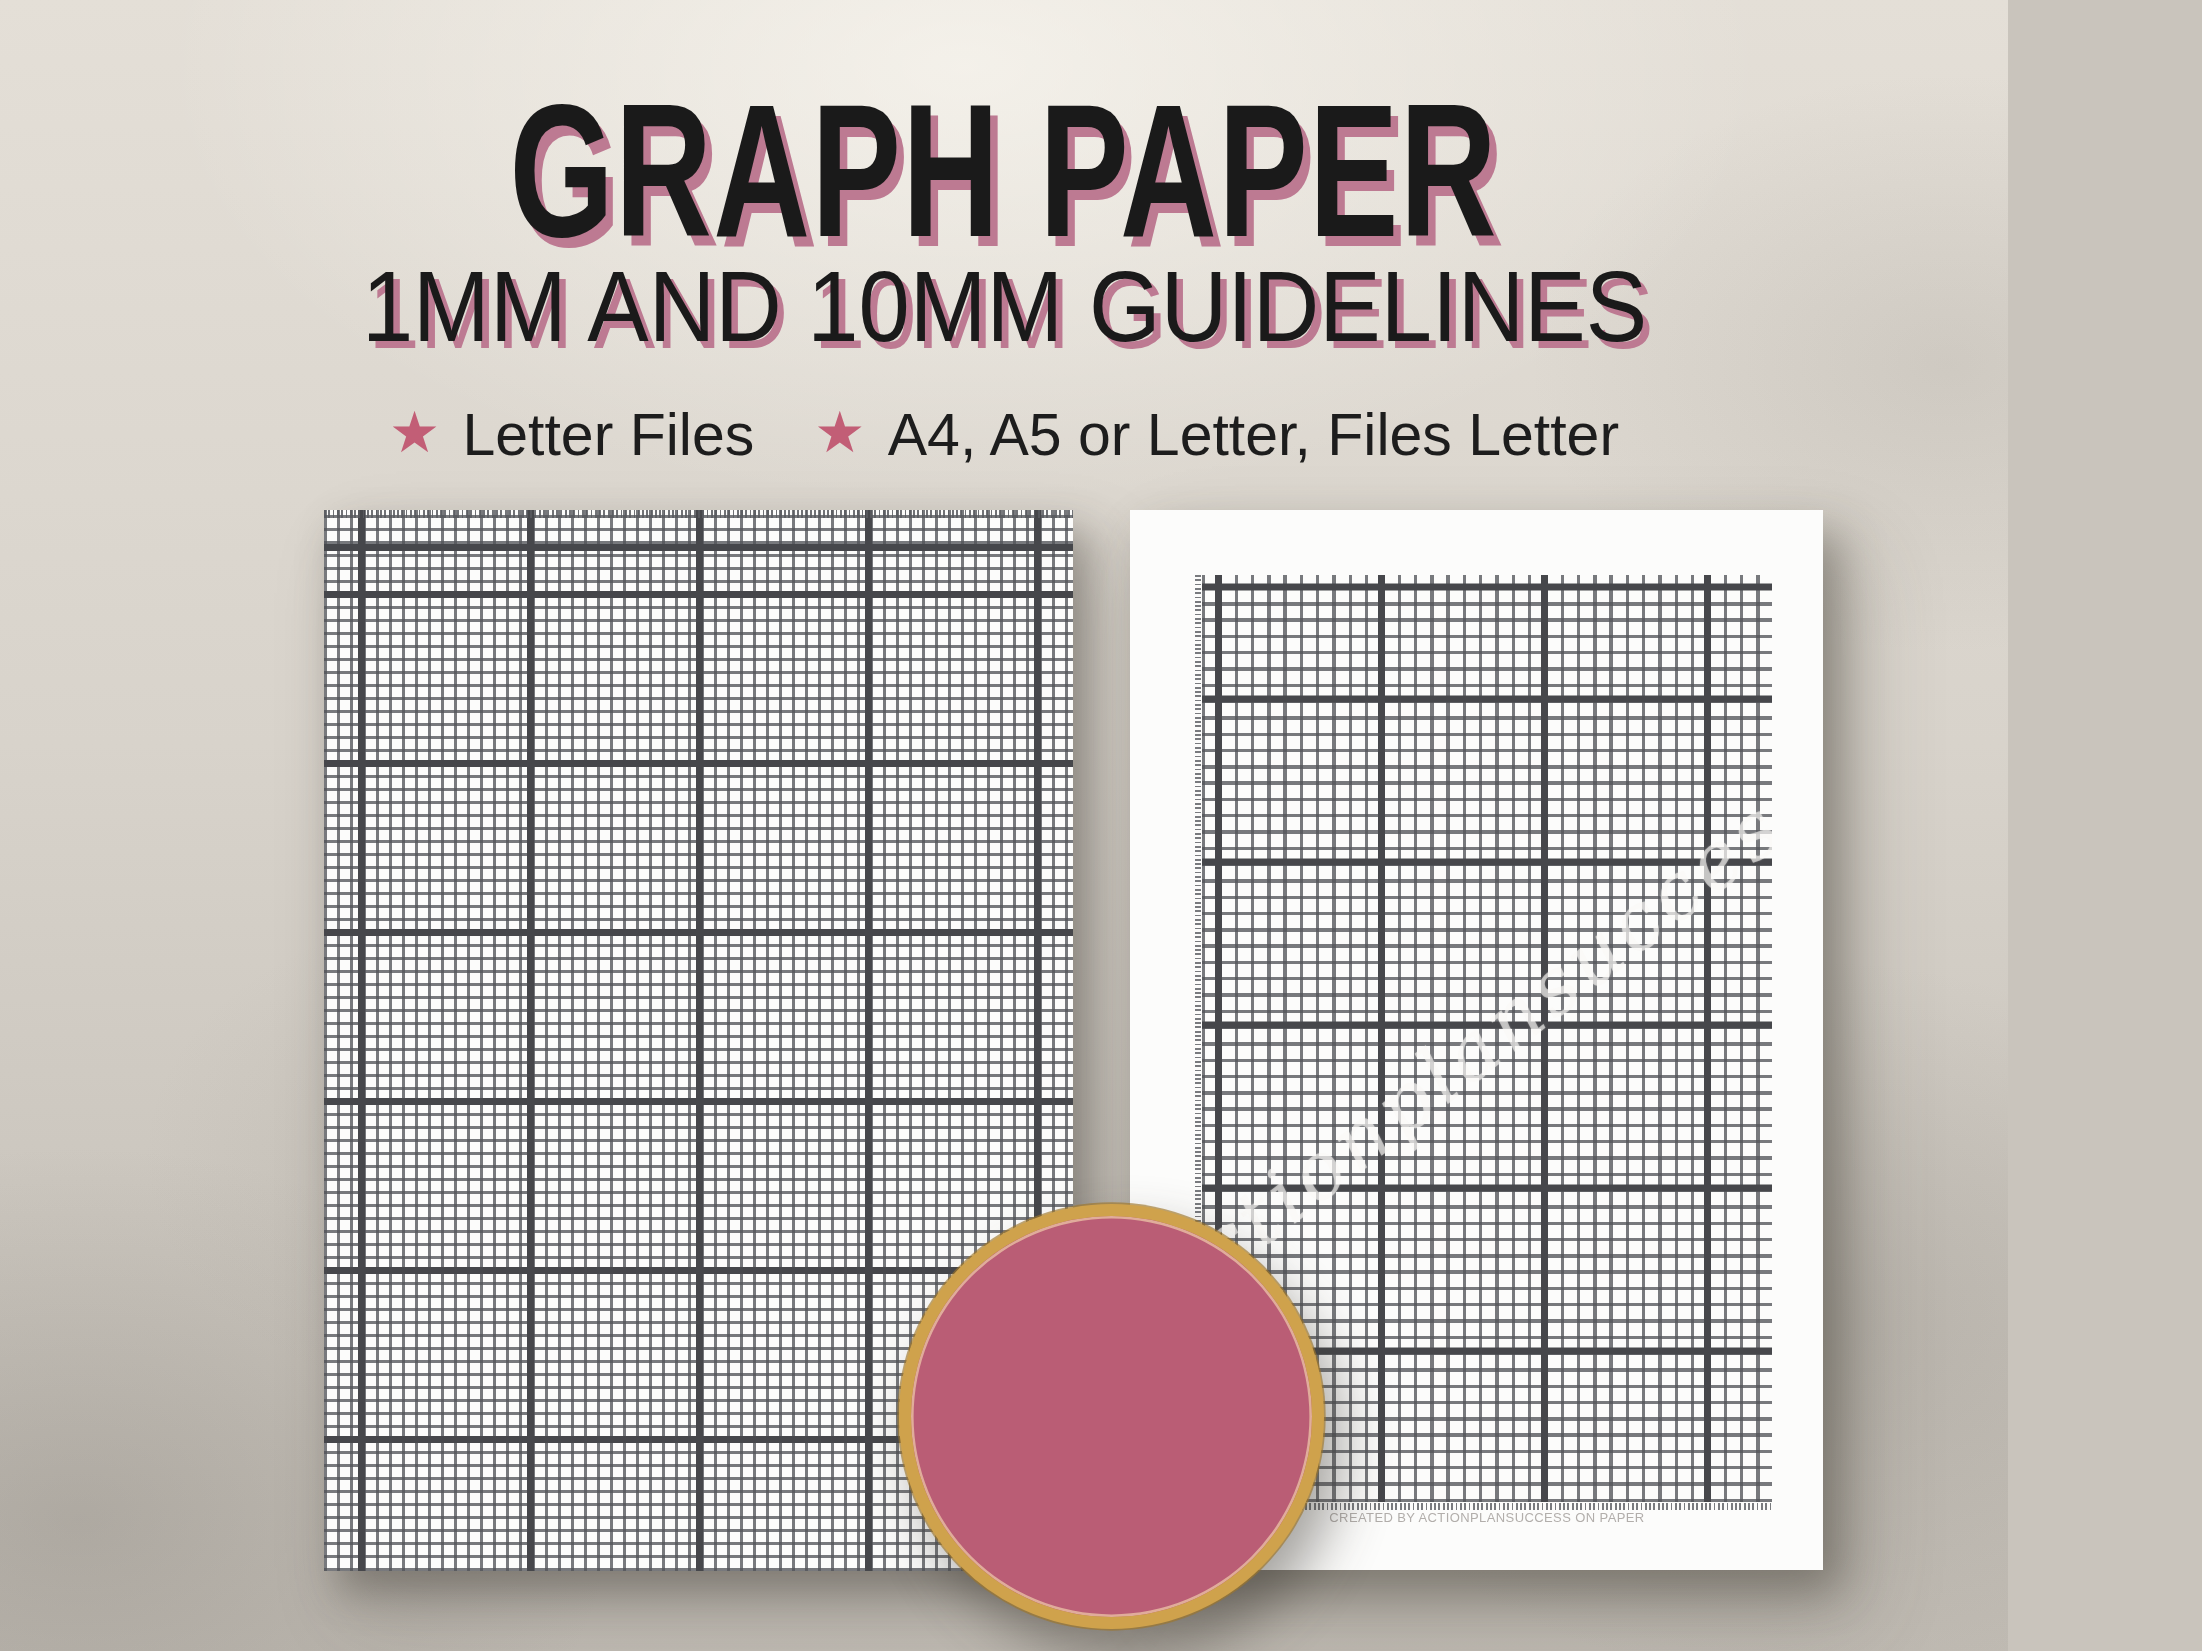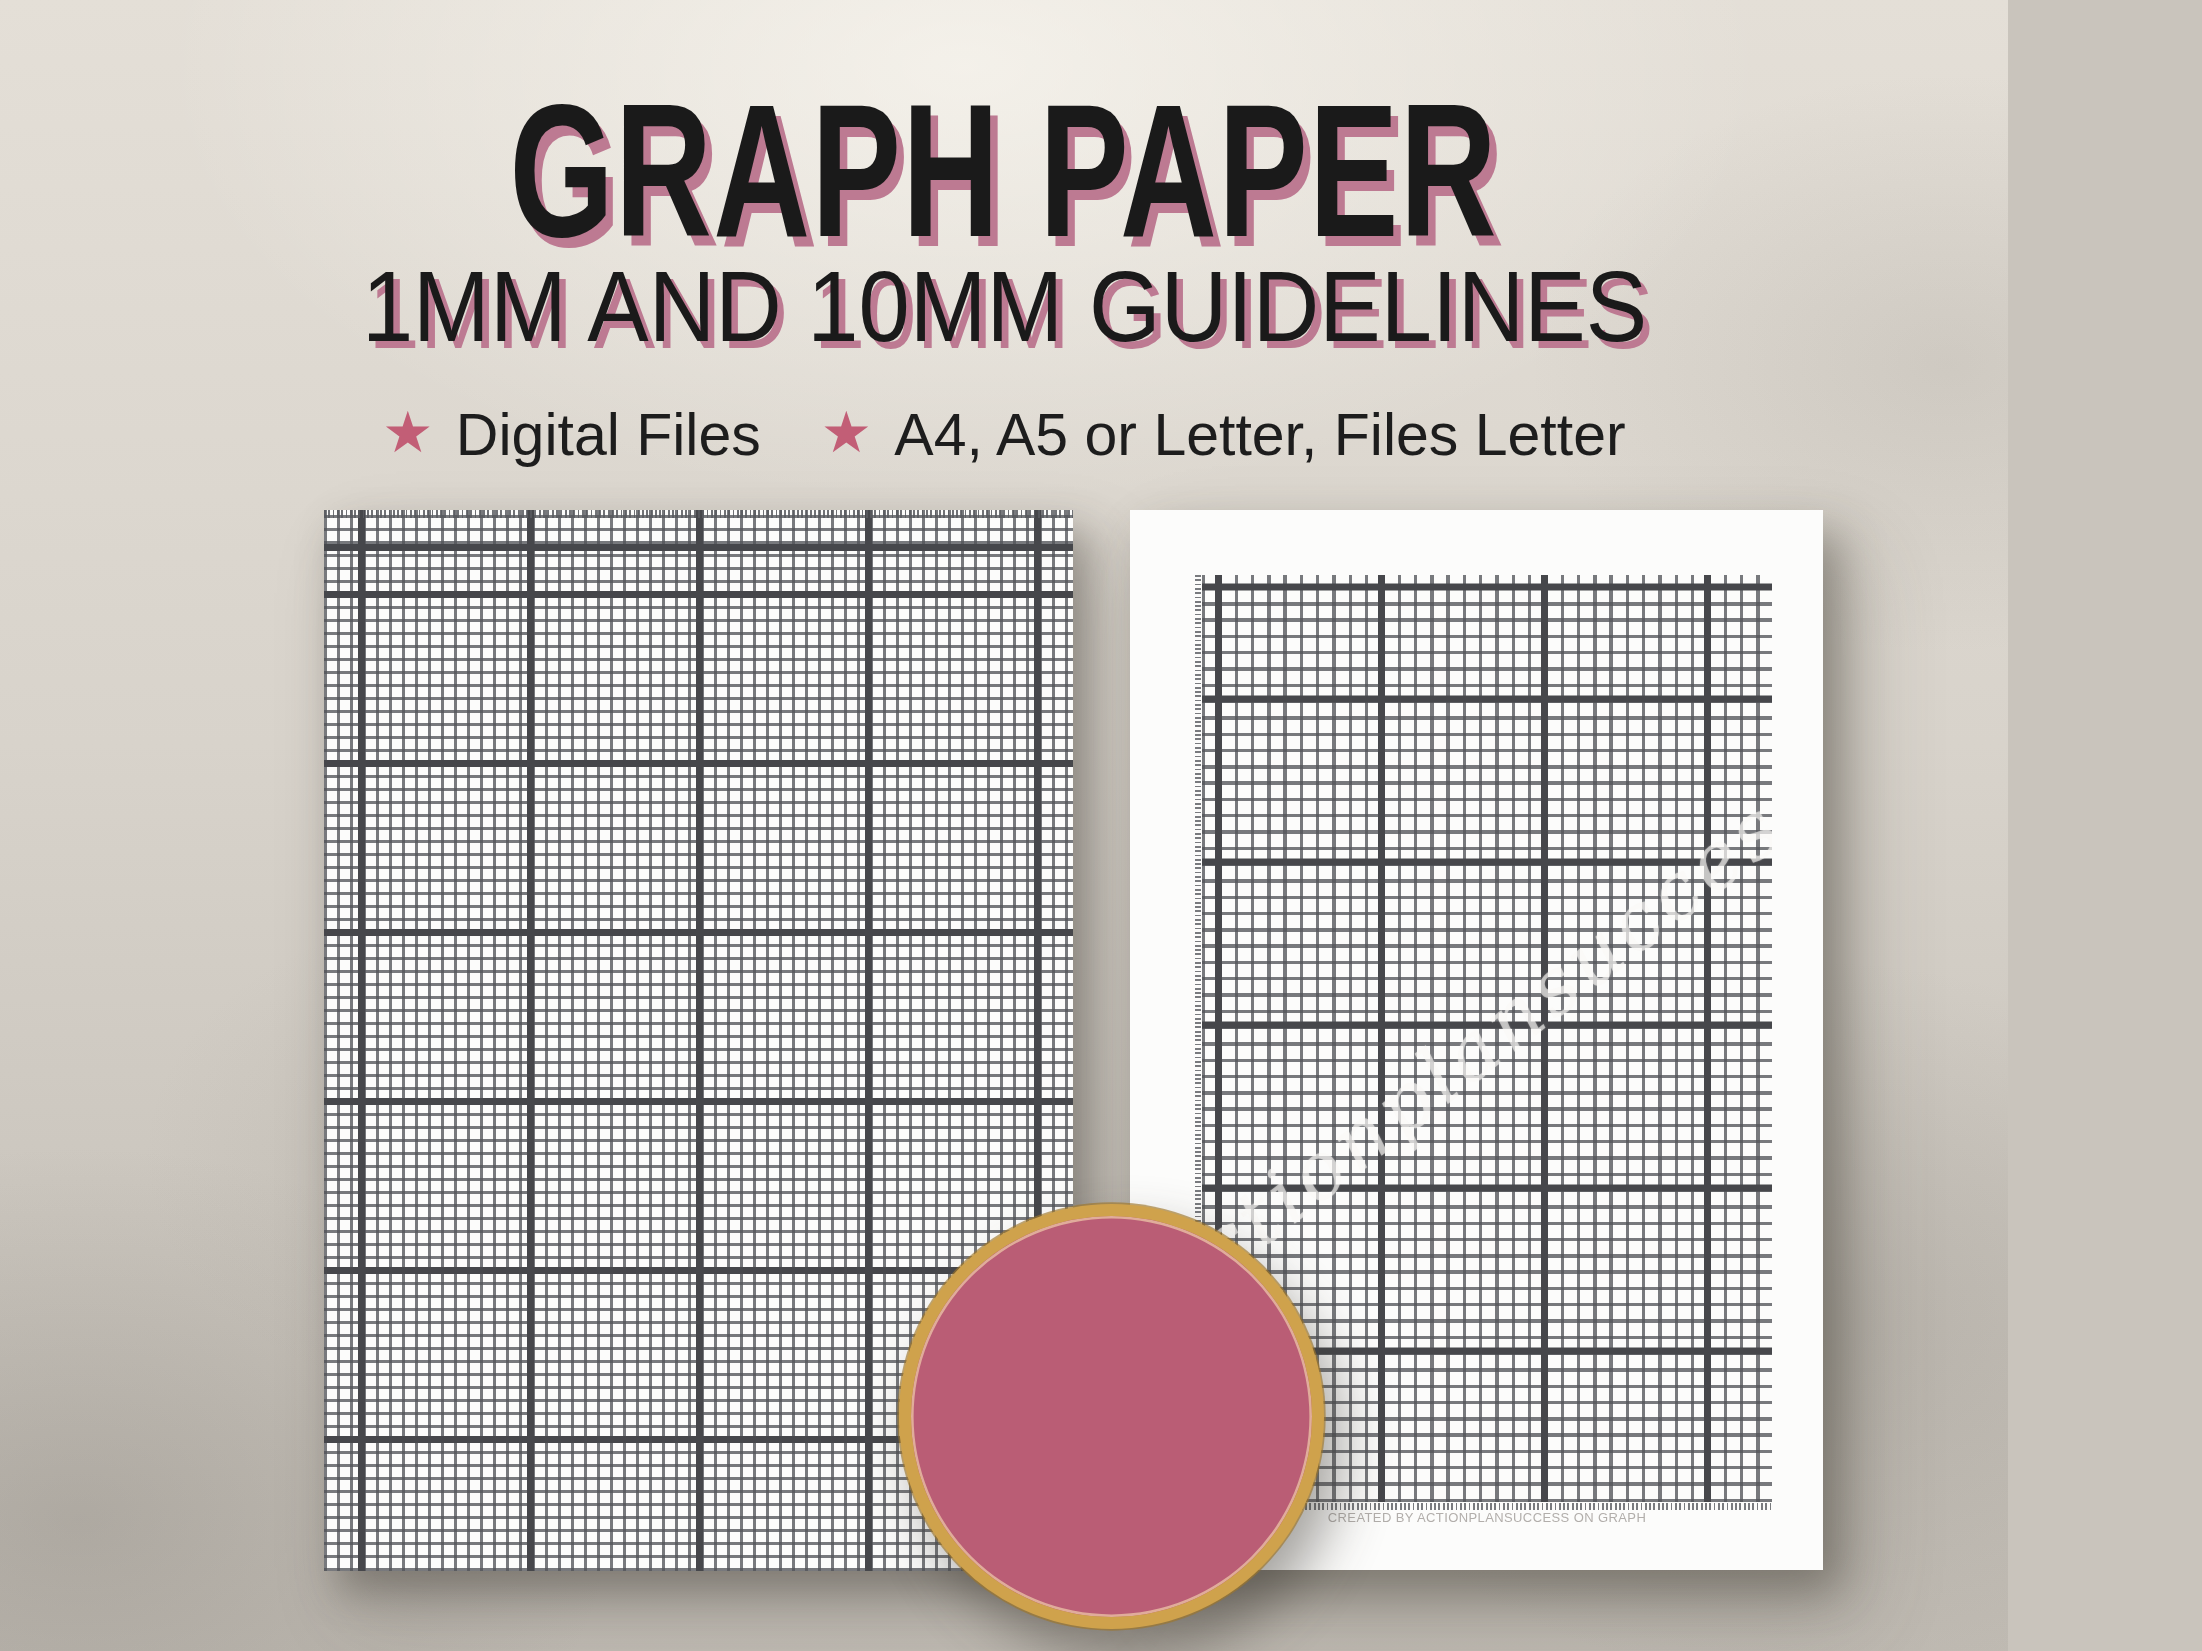--- a/index.html
+++ b/index.html
@@ -89,38 +89,38 @@
 <div class="canvas">
   <div class="texture"></div>
 
   <div class="header">
     <h1><span>GRAPH PAPER</span></h1>
     <h2><span>1MM AND 10MM GUIDELINES</span></h2>
 
     <div class="features">
       <div class="feature">
         <span class="star">★</span>
-        <span>Digital Files</span>
+        <span>Letter Files</span>
       </div>
       <div class="feature">
         <span class="star">★</span>
         <span>A4, A5 or Letter, Files Letter</span>
       </div>
     </div>
   </div>
 
   <div class="paper paper-left"></div>
 
   <div class="paper paper-right">
     <div class="tick-left"></div>
     <div class="tick-bottom"></div>
     <div class="grid-inset">
       <div class="watermark">actionplansuccess</div>
     </div>
-    <div class="caption">CREATED BY ACTIONPLANSUCCESS ON GRAPH</div>
+    <div class="caption">CREATED BY ACTIONPLANSUCCESS ON PAPER</div>
   </div>
 
   <div class="badge">
     <div class="badge-text">
     </div>
   </div>
 </div>
 
 
 </body></html>

